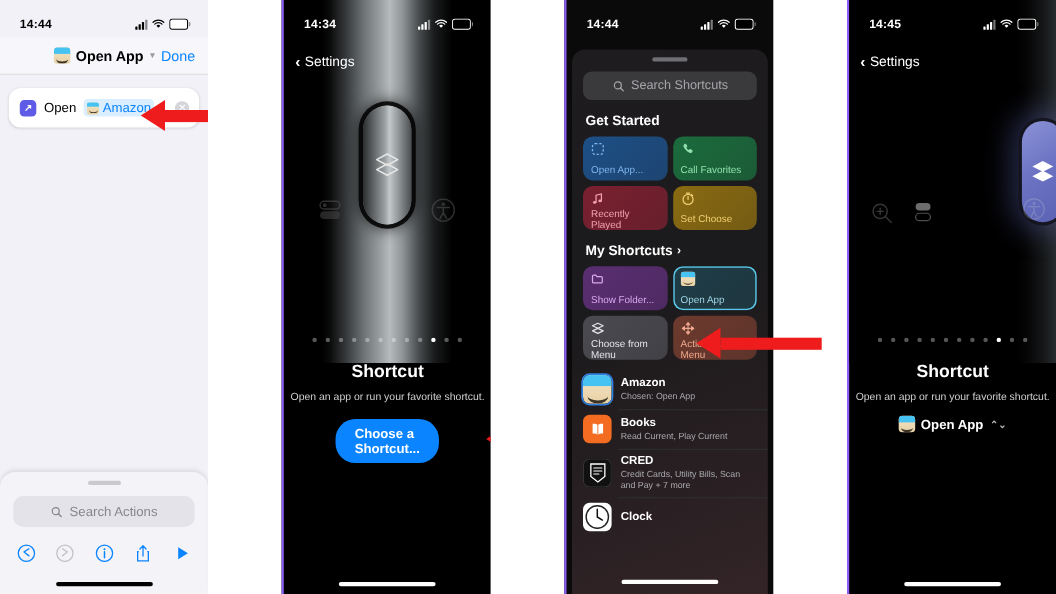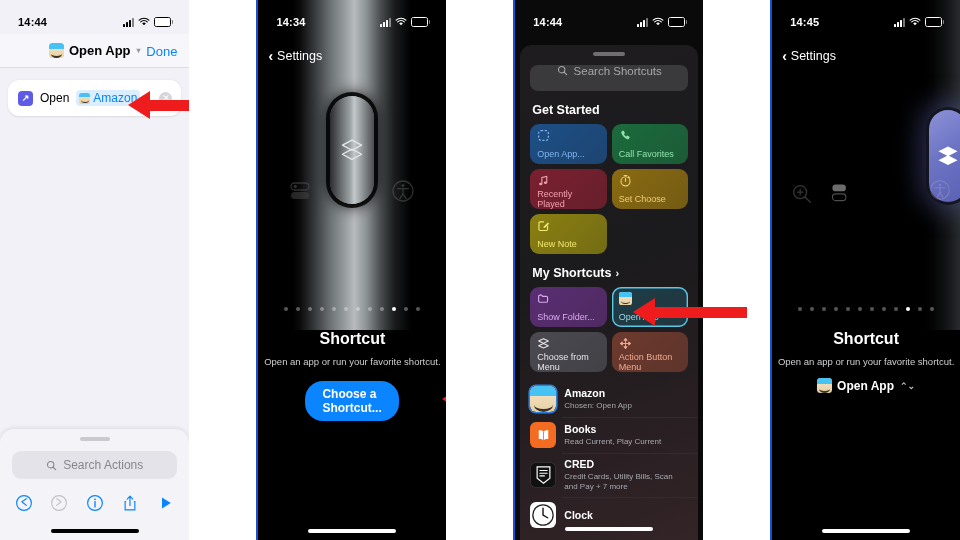--- a/index.html
+++ b/index.html
@@ -5,21 +5,21 @@
   * { box-sizing: border-box; margin: 0; padding: 0; }
   html, body {
     width: 960px; height: 540px;
     background: #ffffff;
     font-family: "Liberation Sans", sans-serif;
     overflow: hidden;
   }
   .stage { position: relative; width: 960px; height: 540px; display: flex; gap: 44px; }
 
   .panel { position: relative; width: 240px; height: 540px; overflow: hidden; }
-  .panel + .panel { border-left: 2px solid #1d4ed8; margin-left: 23px; }
+  .panel + .panel { border-left: 2px solid #8b5cf6; margin-left: 23px; }
 
   
   .statusbar {
     position: absolute; top: 0; left: 0; right: 0; height: 34px;
     display: flex; align-items: center; justify-content: space-between;
     padding: 10px 16px 0 18px;
     font-size: 11px; font-weight: 700; letter-spacing: .2px;
   }
   .sb-right { display: flex; align-items: center; gap: 4px; }
   .bars { display: flex; align-items: flex-end; gap: 1px; height: 9px; }
@@ -211,21 +211,21 @@
   .p3-sheet {
     position: absolute; top: 45px; left: 5px; right: 5px; bottom: 0;
     background: linear-gradient(160deg, #1e1c1e 0%, #1b1a1c 45%, #2a2023 80%, #332427 100%);
     border-radius: 12px 12px 0 0;
     overflow: hidden;
   }
   .p3-grab { width: 32px; height: 4px; border-radius: 2px; background: #6e6e73;
     margin: 7px auto 0; }
   .p3-search {
     margin: 9px 10px 0; height: 26px; border-radius: 8px; background: #3a3a3c;
-    display: flex; justify-content: center; gap: 6px;
+    display: flex; align-items: center; justify-content: center; gap: 6px;
     color: #a6a6ab; font-size: 11.5px;
   }
   .sect-head {
     margin: 12px 0 7px 12px; color: #fff; font-size: 12.5px; font-weight: 700;
     display: flex; align-items: center; gap: 4px;
   }
   .sect-head .arr { color: #fff; font-size: 11px; font-weight: 700; }
   .tile-grid {
     display: grid; grid-template-columns: 1fr 1fr; gap: 5px; padding: 0 10px;
   }
@@ -501,27 +501,20 @@
                 </svg></div>
               <div class="t-lbl">Recently Played</div>
             </div>
             <div class="tile" style="background: linear-gradient(135deg, rgb(138, 107, 18), rgba(138, 107, 18, 0.8)); color: rgb(240, 207, 112);">
               <div class="t-ico"><svg width="13" height="13" viewBox="0 0 16 16">
                   <circle cx="8" cy="9" r="5.6" fill="none" stroke="currentColor" stroke-width="1.4"></circle>
                   <path d="M8 9V5.6M6.2 1.8h3.6M11.8 3.4l1.3 1.3" stroke="currentColor" stroke-width="1.4" stroke-linecap="round" fill="none"></path>
                 </svg></div>
               <div class="t-lbl">Set Choose</div>
             </div>
-            <div class="tile" style="background: linear-gradient(135deg, rgb(138, 128, 18), rgba(138, 128, 18, 0.8)); color: rgb(242, 232, 112);">
-              <div class="t-ico"><svg width="13" height="13" viewBox="0 0 16 16">
-                  <path d="M13 8.6v4.1c0 .8-.6 1.4-1.4 1.4H3.8c-.8 0-1.4-.6-1.4-1.4V4.9c0-.8.6-1.4 1.4-1.4h4.2" fill="none" stroke="currentColor" stroke-width="1.4" stroke-linecap="round"></path>
-                  <path d="m8.4 9.2 4.9-4.9 1.6 1.6-4.9 4.9-2 .4z" fill="currentColor"></path>
-                </svg></div>
-              <div class="t-lbl">New Note</div>
-            </div>
           </div>
           <div class="sect-head">
             <span>My Shortcuts</span>
             <span class="arr">›</span>
           </div>
           <div class="tile-grid">
             <div class="tile" style="background: linear-gradient(135deg, rgb(90, 46, 114), rgba(90, 46, 114, 0.8)); color: rgb(217, 168, 240);">
               <div class="t-ico"><svg width="13" height="13" viewBox="0 0 16 16">
                   <path d="M2 5.3c0-.8.6-1.4 1.4-1.4h2.3l1.2 1.5h4.7c.8 0 1.4.6 1.4 1.4v4.4c0 .8-.6 1.4-1.4 1.4H3.4c-.8 0-1.4-.6-1.4-1.4z" fill="none" stroke="currentColor" stroke-width="1.4" stroke-linejoin="round"></path>
                 </svg></div>

